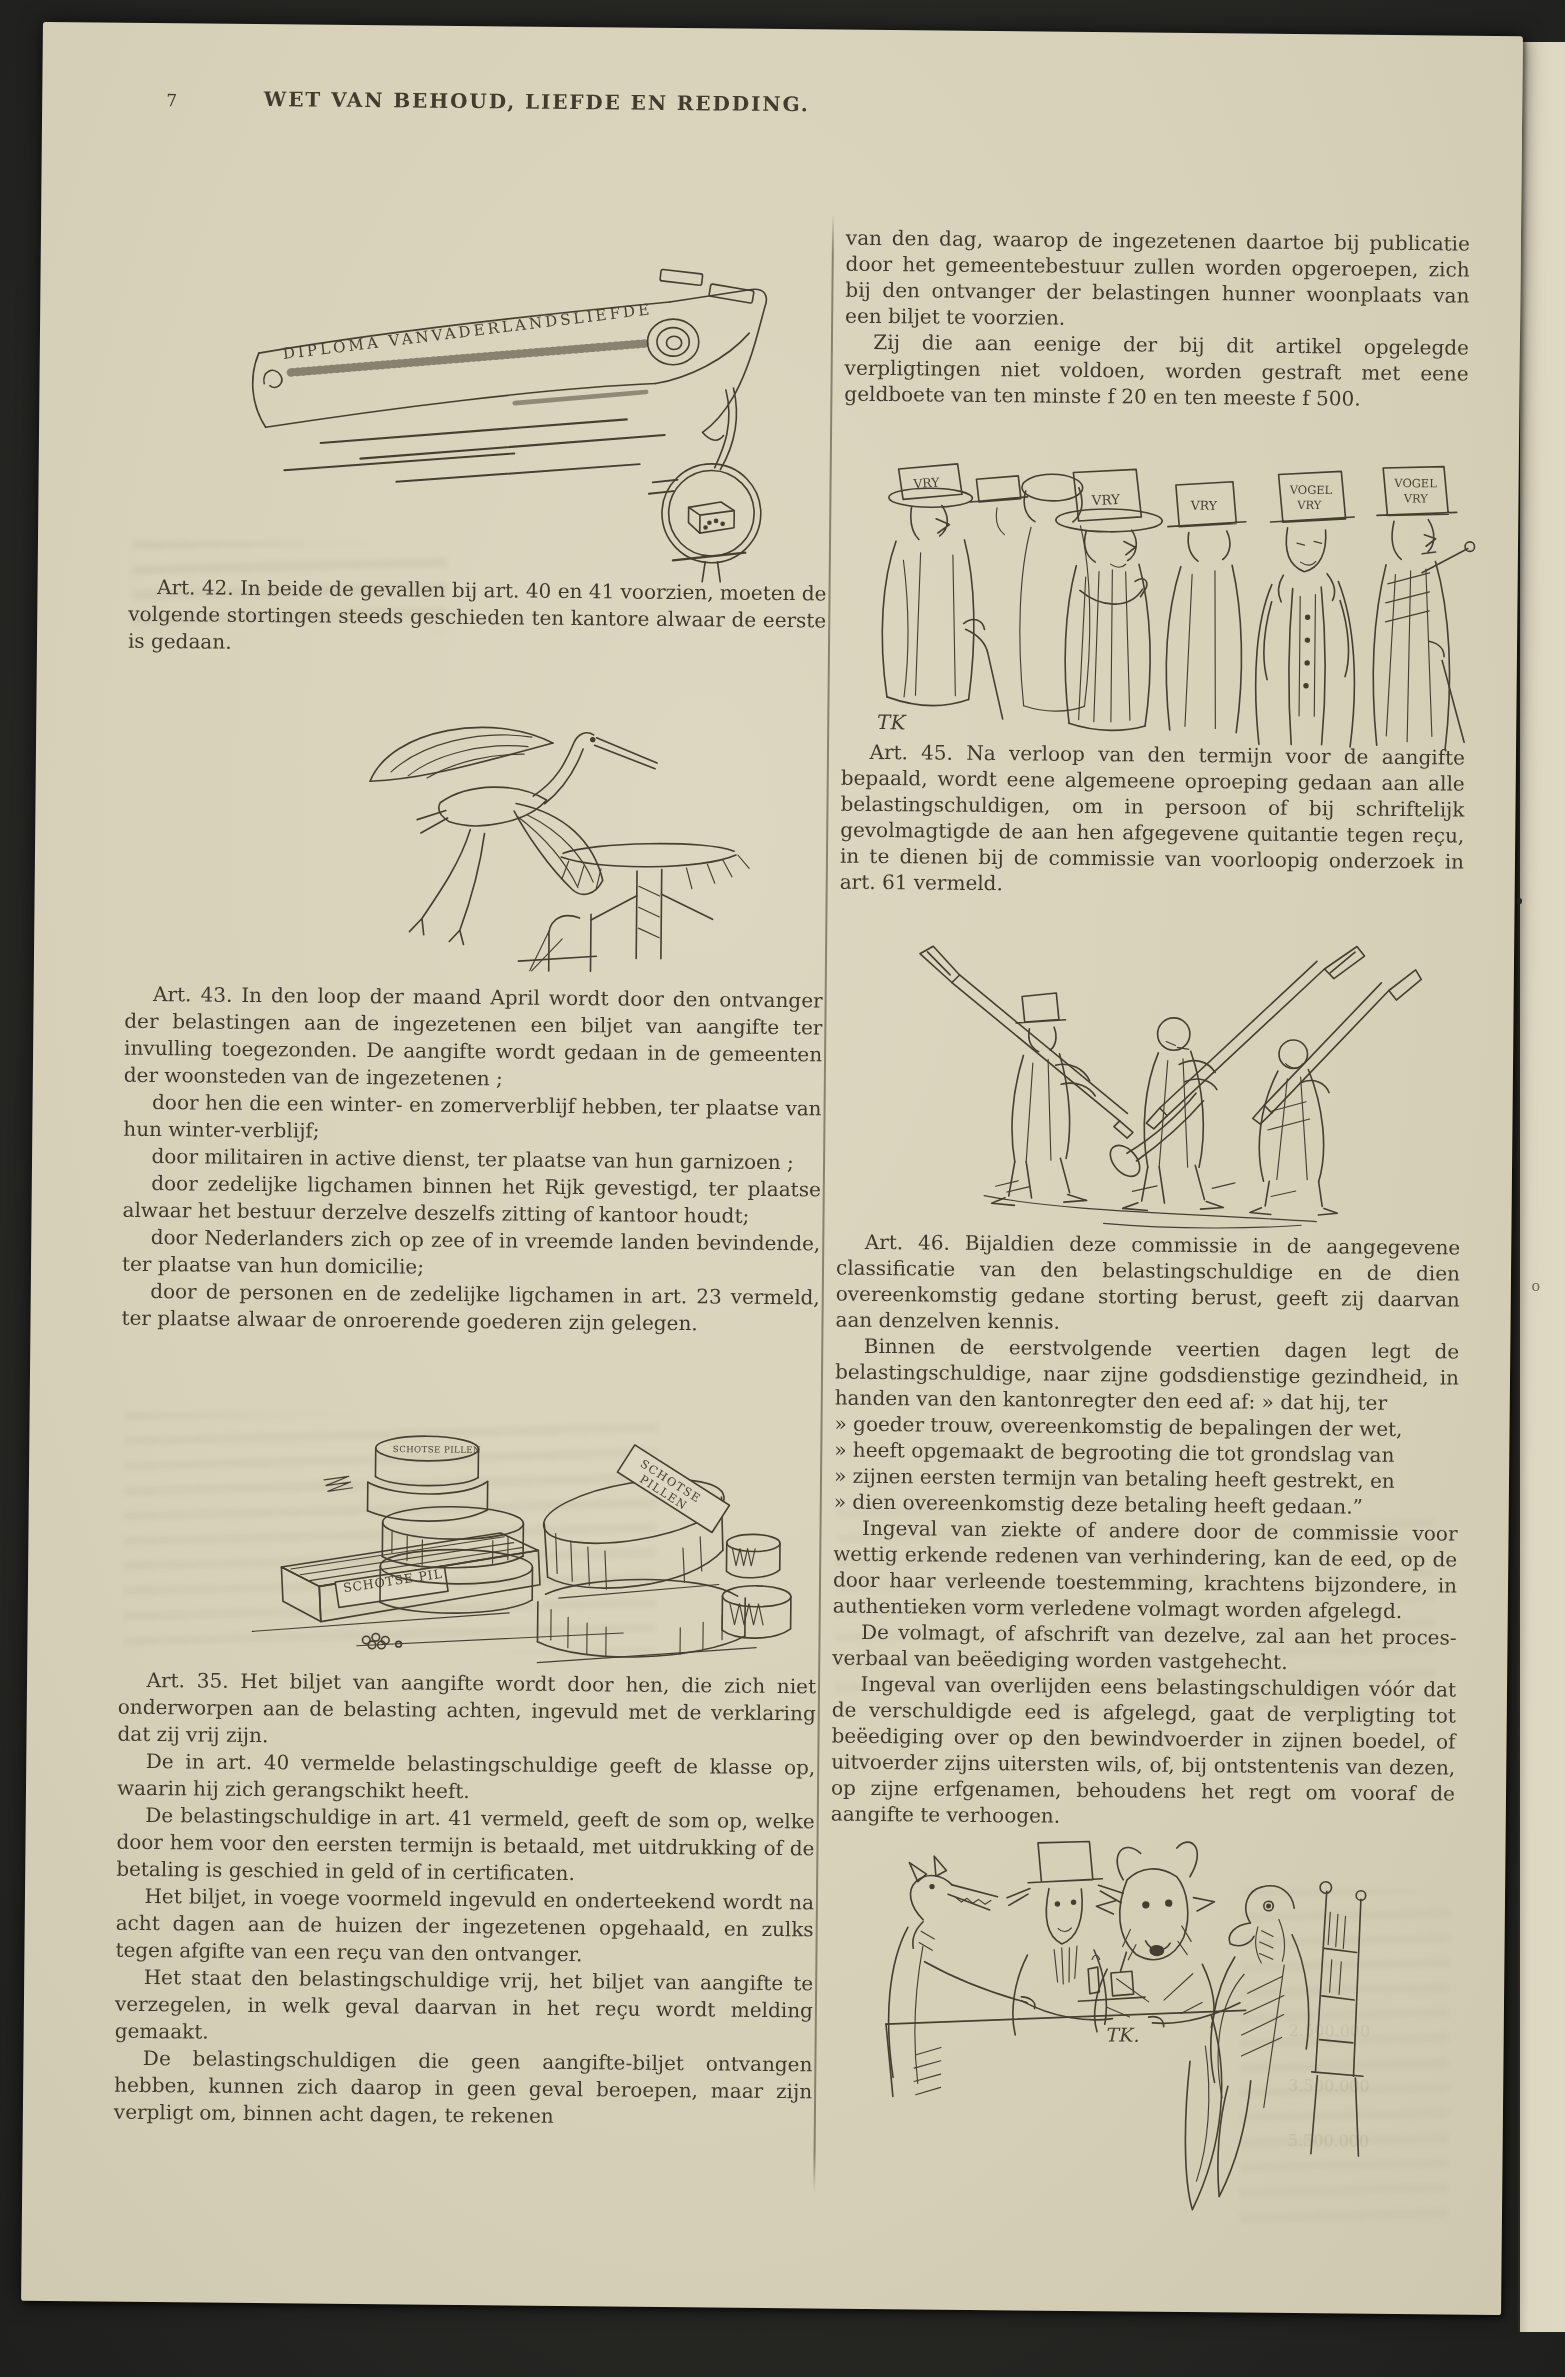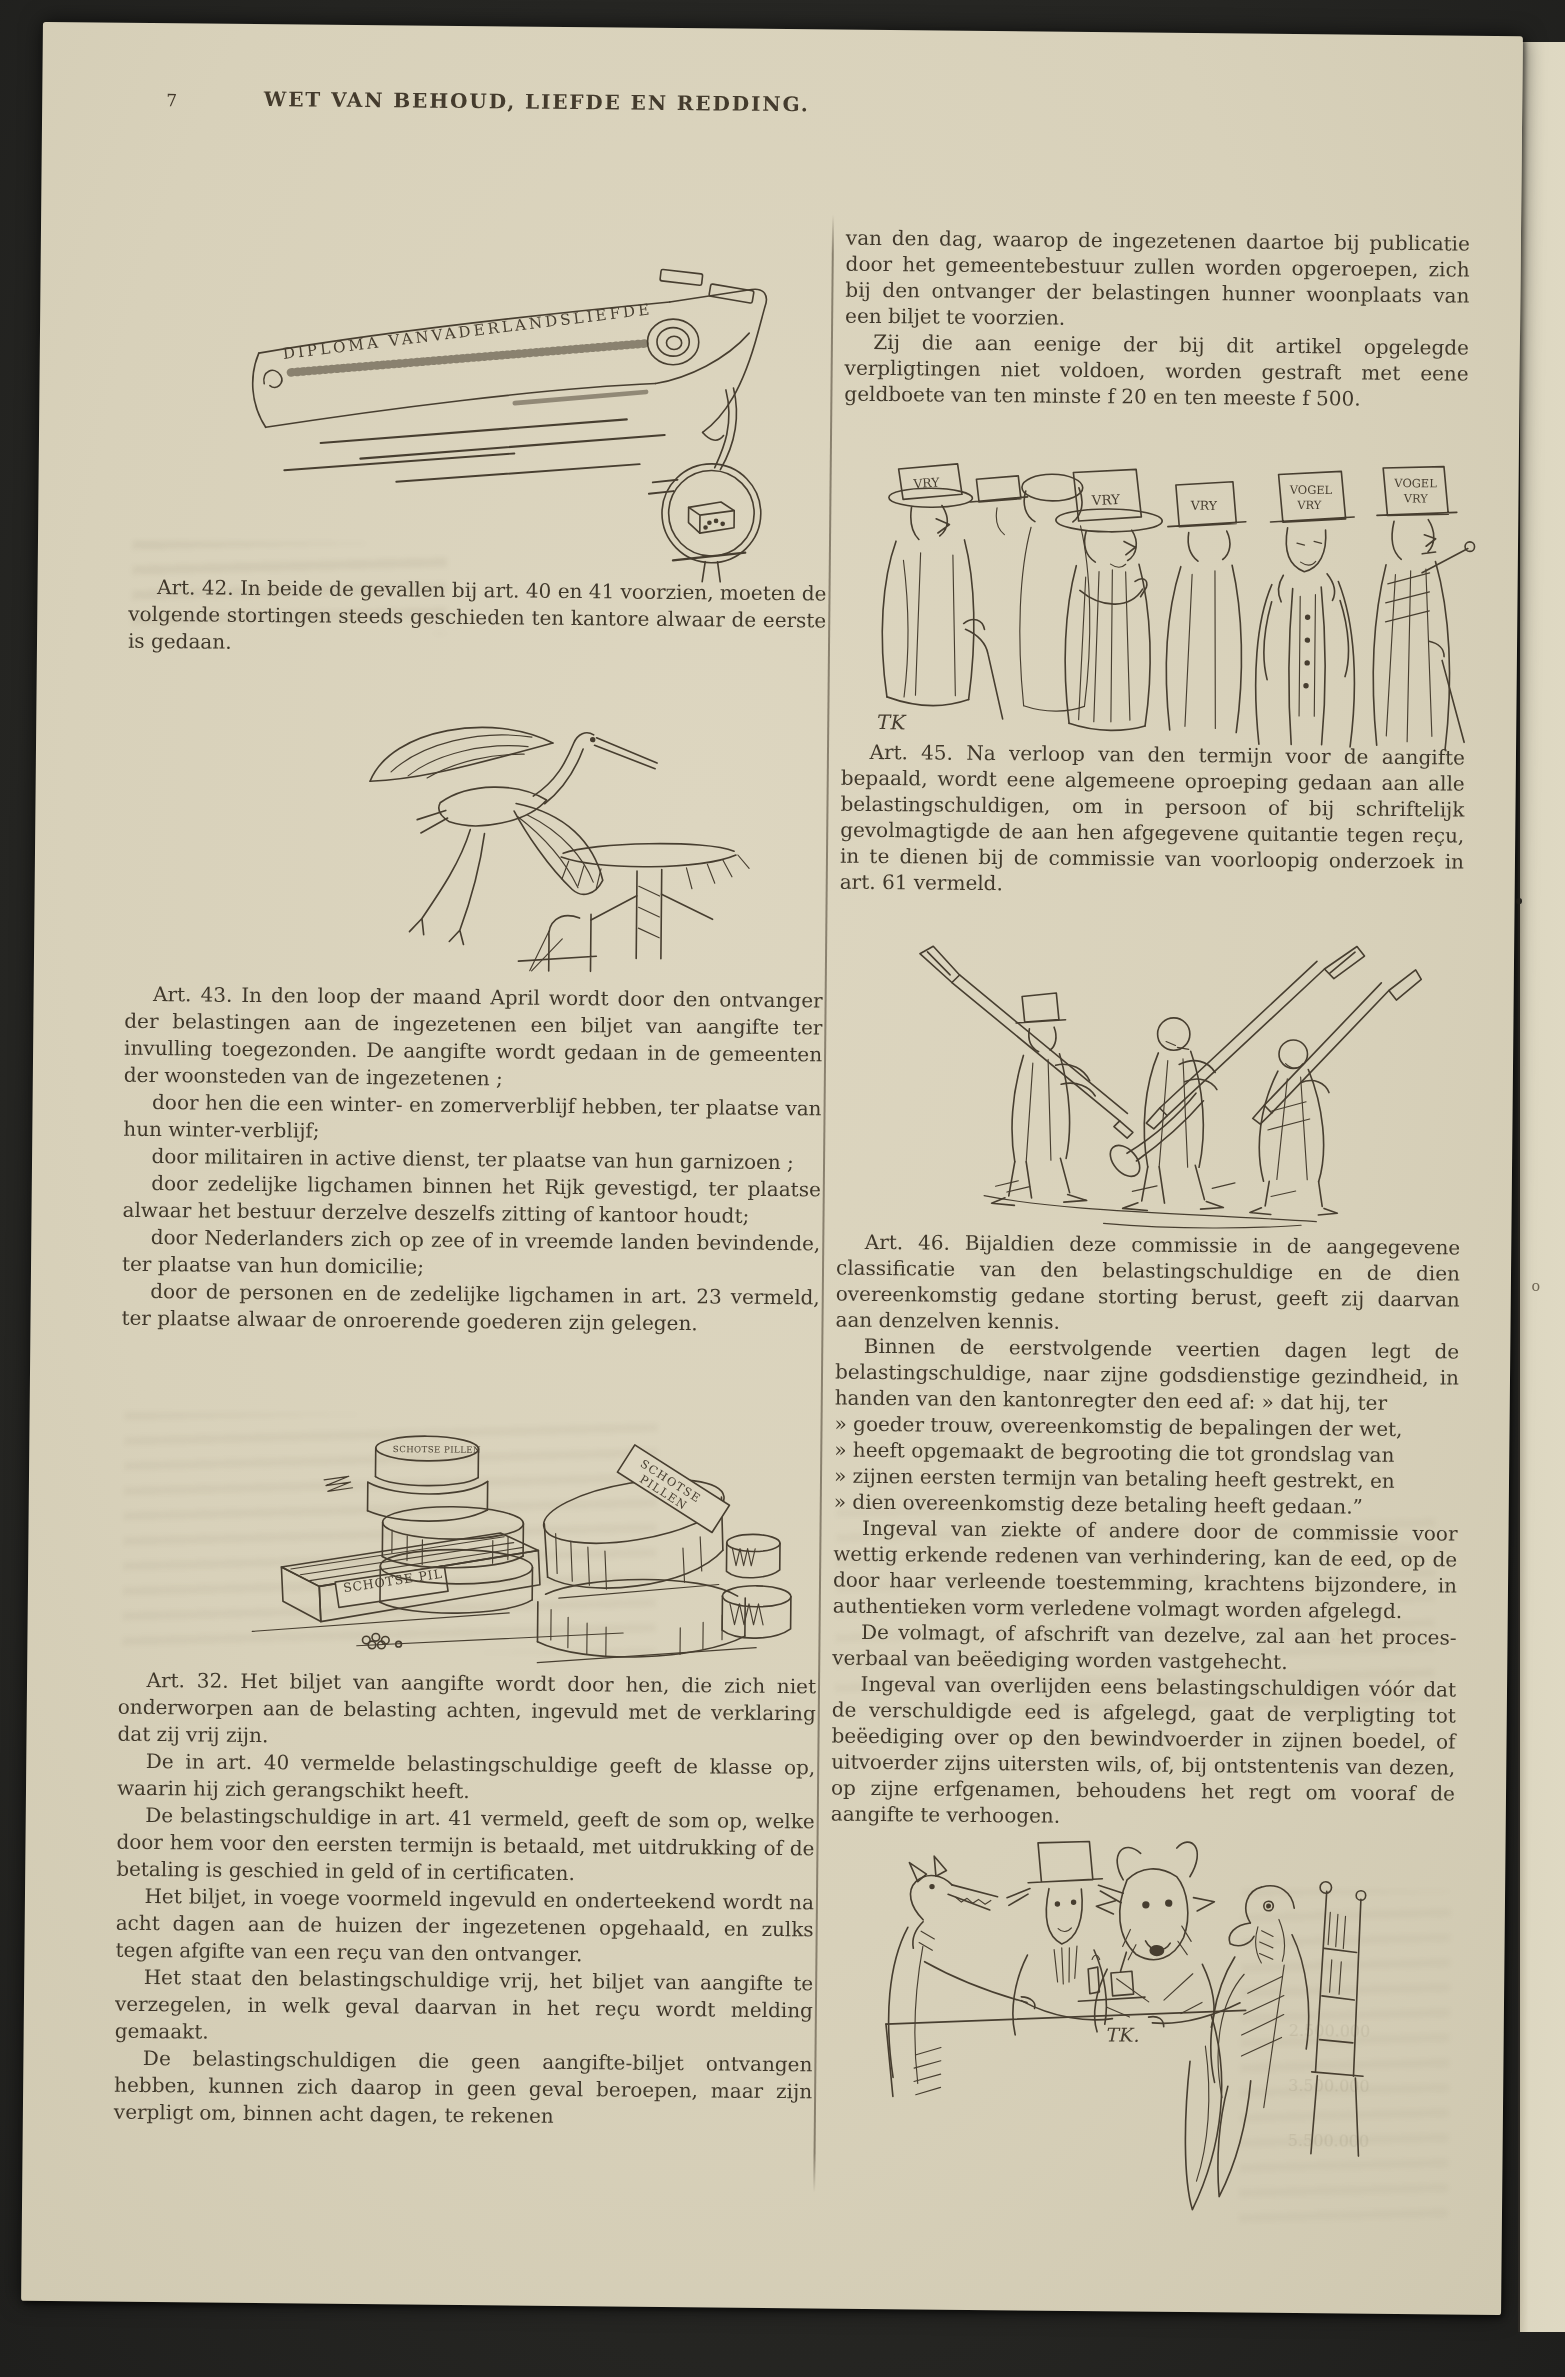--- a/index.html
+++ b/index.html
@@ -237,21 +237,21 @@
           <circle cx="160" cy="243" r="4"></circle>
           <circle cx="170" cy="246" r="4"></circle>
         <circle cx="156" cy="251" r="4"></circle>
           <circle cx="166" cy="251" r="4"></circle>
           <circle cx="184" cy="250" r="3"></circle>
       </g>
     </svg>
   </div>
 
   <div class="tblock lcol" style="left:91px;top:1644px;">
-    <p><span>Art. 32. Het biljet van aangifte wordt door hen, die zich niet onderworpen aan de belasting achten, ingevuld met de verklaring dat zij </span><span class="it">vrij</span><span> zijn.</span></p>
+    <p><span>Art. 35. Het biljet van aangifte wordt door hen, die zich niet onderworpen aan de belasting achten, ingevuld met de verklaring dat zij </span><span class="it">vrij</span><span> zijn.</span></p>
     <p>De in art. 40 vermelde belastingschuldige geeft de klasse op, waarin hij zich gerangschikt heeft.</p>
     <p>De belastingschuldige in art. 41 vermeld, geeft de som op, welke door hem voor den eersten termijn is betaald, met uitdrukking of de betaling is geschied in geld of in certificaten.</p>
     <p>Het biljet, in voege voormeld ingevuld en onderteekend wordt na acht dagen aan de huizen der ingezetenen opgehaald, en zulks tegen afgifte van een reçu van den ontvanger.</p>
     <p>Het staat den belastingschuldige vrij, het biljet van aangifte te verzegelen, in welk geval daarvan in het reçu wordt melding gemaakt.</p>
     <p>De belastingschuldigen die geen aangifte-biljet ontvangen hebben, kunnen zich daarop in geen geval beroepen, maar zijn verpligt om, binnen acht dagen, te rekenen</p>
   </div>
 
   <div class="tblock rcol" style="left:805px;top:195px;">
     <p class="noindent">van den dag, waarop de ingezetenen daartoe bij publicatie door het gemeentebestuur zullen worden opgeroepen, zich bij den ontvanger der belastingen hunner woonplaats van een biljet te voorzien.</p>
     <p>Zij die aan eenige der bij dit artikel opgelegde verpligtingen niet voldoen, worden gestraft met eene geldboete van ten minste f 20 en ten meeste f 500.</p>

